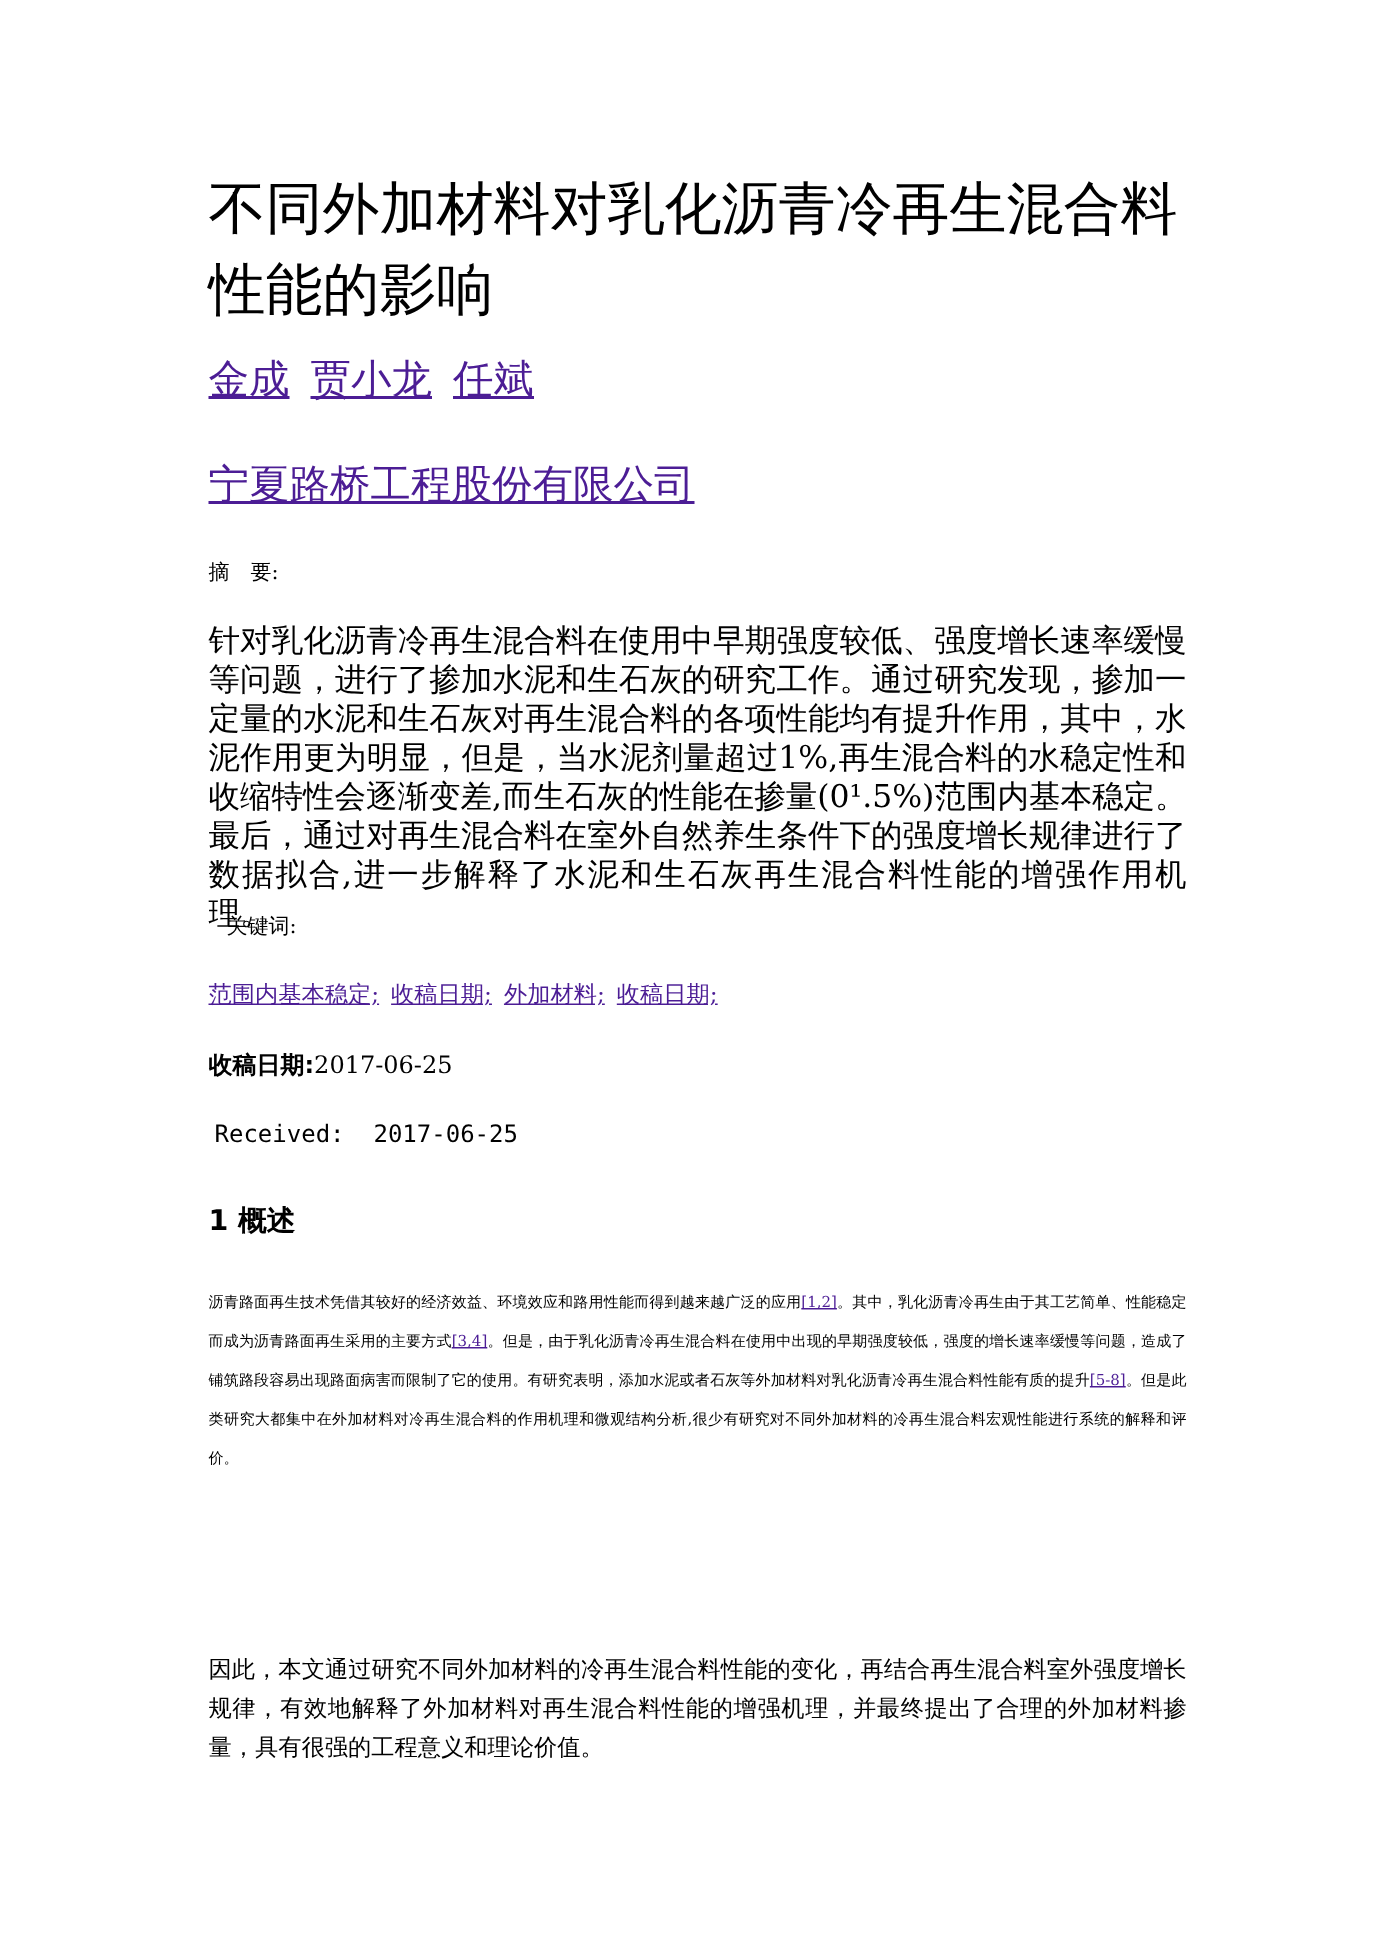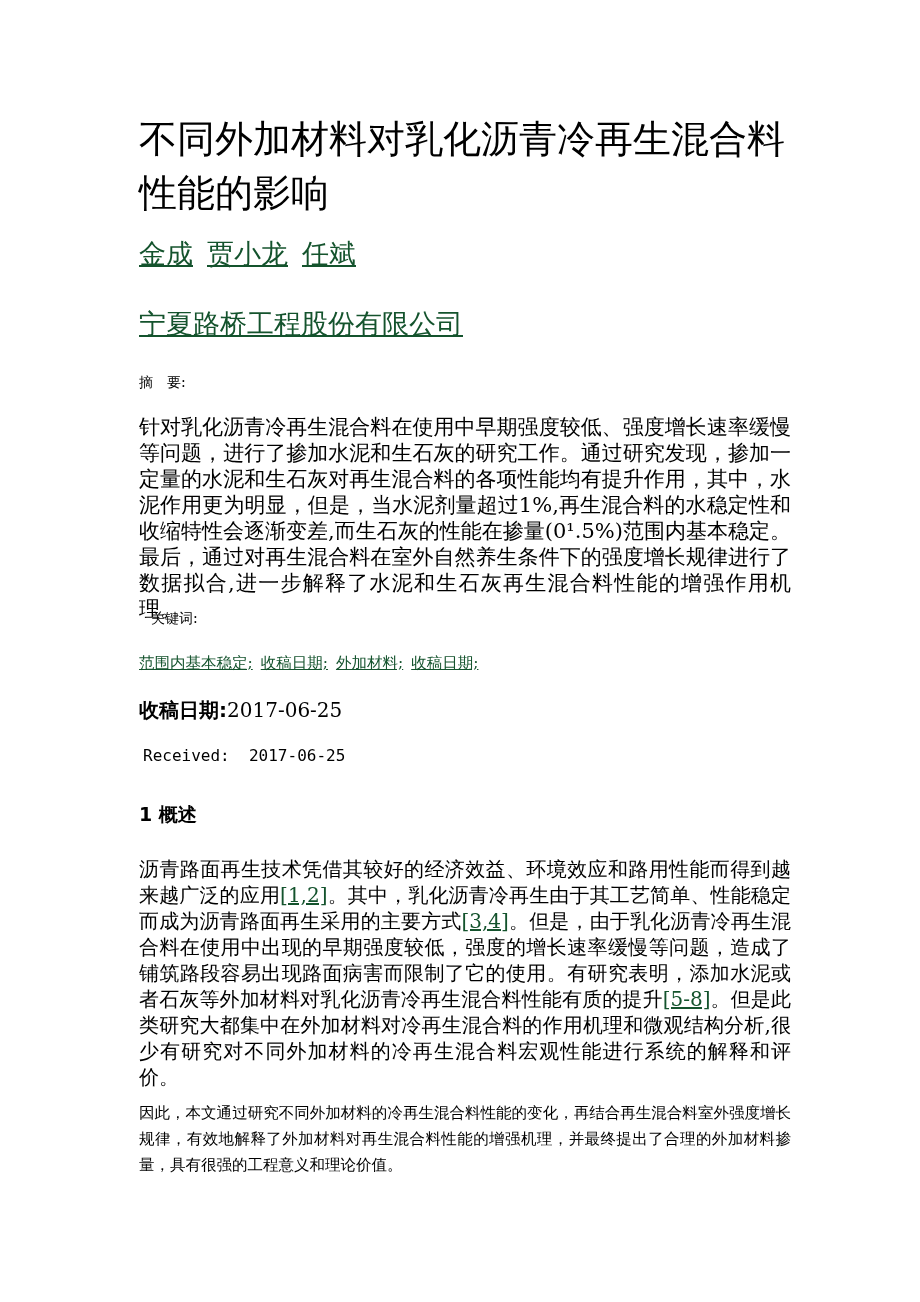--- a/index.html
+++ b/index.html
@@ -14,47 +14,47 @@
     font-family: "DejaVu Sans", "Liberation Sans", sans-serif;
     font-size: 38px; line-height: 54px; font-weight: normal; margin: 0;
     letter-spacing: 0px;
   }
   .authors {
     position: absolute; top: 236px; left: 0;
     font-family: "DejaVu Sans", "Liberation Sans", sans-serif;
     font-size: 27px; line-height: 36px;
   }
   .authors a, .affil a, .kw a, .ref {
-    color: #14532d; 
+    color: #4c1d95; 
   }
   .authors a { margin-right: 14px; }
   .affil {
     position: absolute; top: 306px; left: 0;
     font-family: "DejaVu Sans", "Liberation Sans", sans-serif;
     font-size: 27px; line-height: 36px; text-align: center;
   }
   .label-abs { position: absolute; top: 372px; left: 0; font-size: 14px; line-height: 20px; }
   .abstract {
     position: absolute; top: 414px; left: 0; width: 652px;
     font-size: 21px; line-height: 26px; text-align: justify; margin: 0;
   }
   .label-kw { position: absolute; top: 608px; left: 12px; font-size: 14px; line-height: 20px; text-align: center; }
   .kw { position: absolute; top: 652px; left: 0; font-size: 15.5px; line-height: 22px; }
   .kw a { margin-right: 8px; }
-  .received-cn { position: absolute; top: 698px; left: 0; font-size: 20px; line-height: 24px; }
+  .received-cn { position: absolute; top: 698px; left: 0; font-size: 16px; line-height: 24px; }
   .received-cn b { font-family: "DejaVu Sans", "Liberation Sans", sans-serif; font-weight: bold; }
   .received-en { position: absolute; top: 744px; left: 4px; font-size: 16px; line-height: 24px; font-family: "DejaVu Sans Mono", "Liberation Mono", monospace; }
   .section-h {
     position: absolute; top: 800px; left: 0;
     font-family: "DejaVu Sans", "Liberation Sans", sans-serif;
     font-size: 19px; line-height: 28px; font-weight: bold; margin: 0; text-align: center;
   }
   .para1 {
     position: absolute; top: 856px; left: 0; width: 652px;
-    font-size: 20px; line-height: 26px; text-align: justify; margin: 0;
+    font-size: 10px; line-height: 26px; text-align: justify; margin: 0;
   }
   .para2 {
     position: absolute; top: 1100px; left: 0; width: 652px;
     font-size: 15.5px; line-height: 26px; text-align: justify; margin: 0;
   }
 </style>
 </head>
 <body>
 
 <div class="page">

